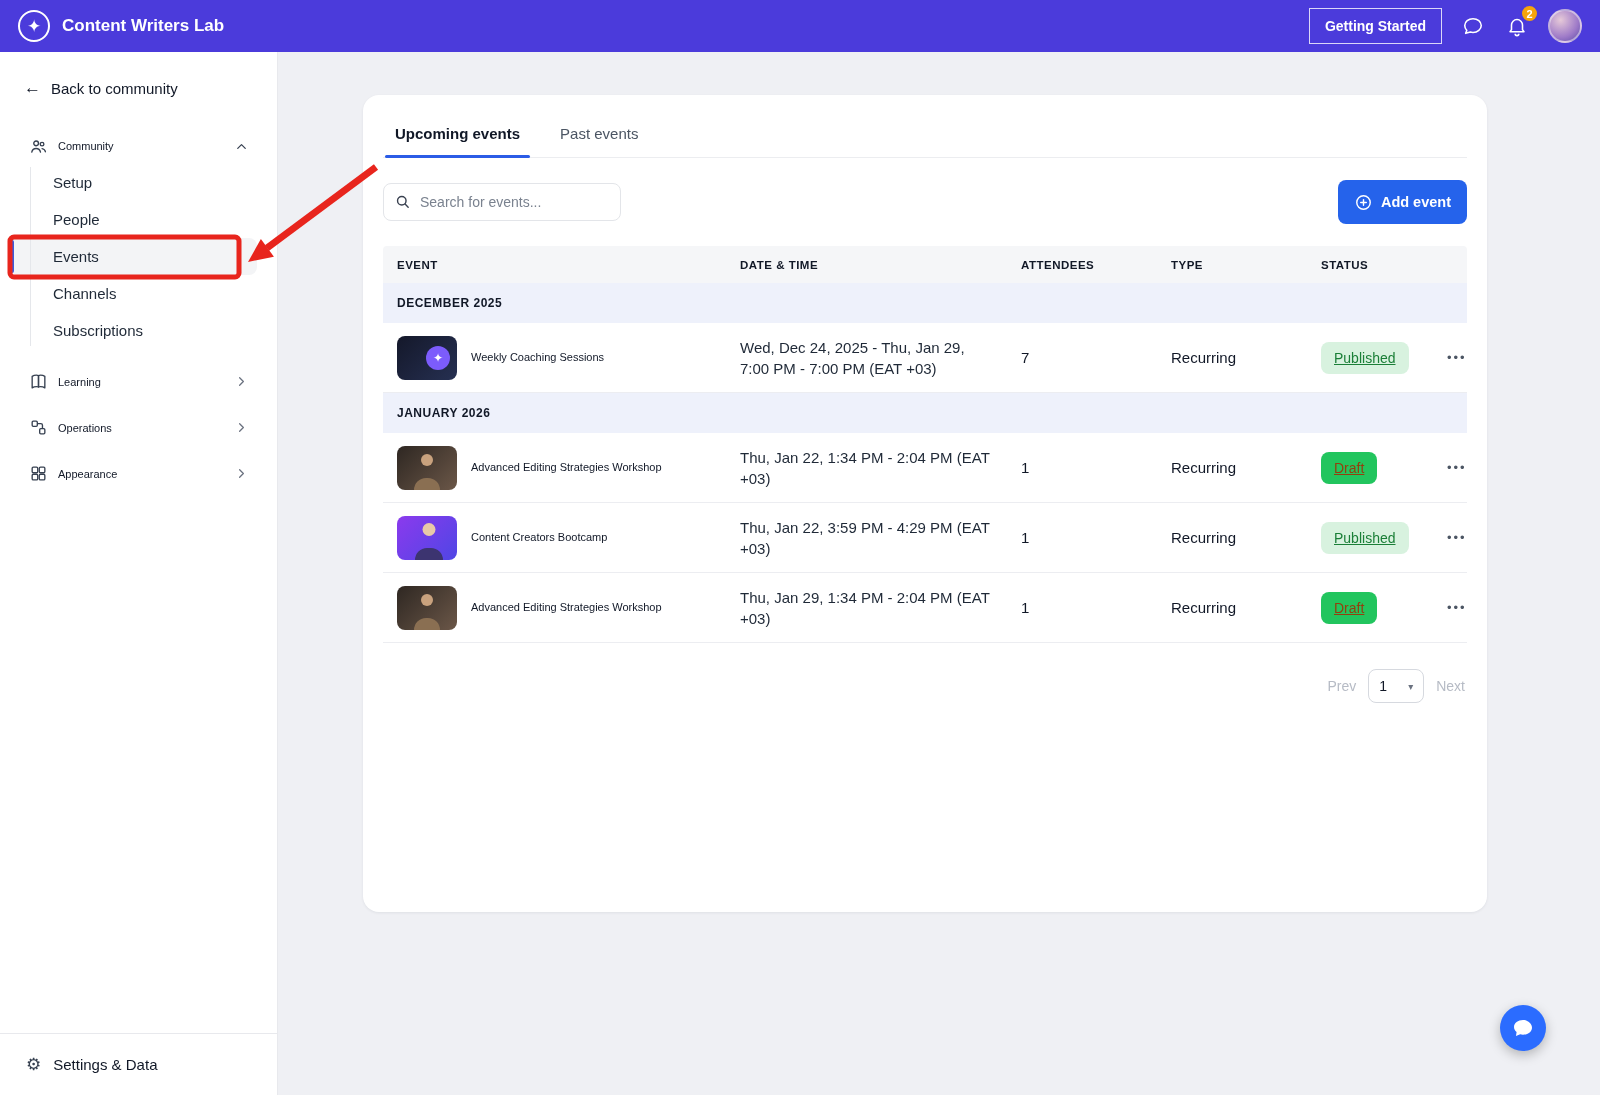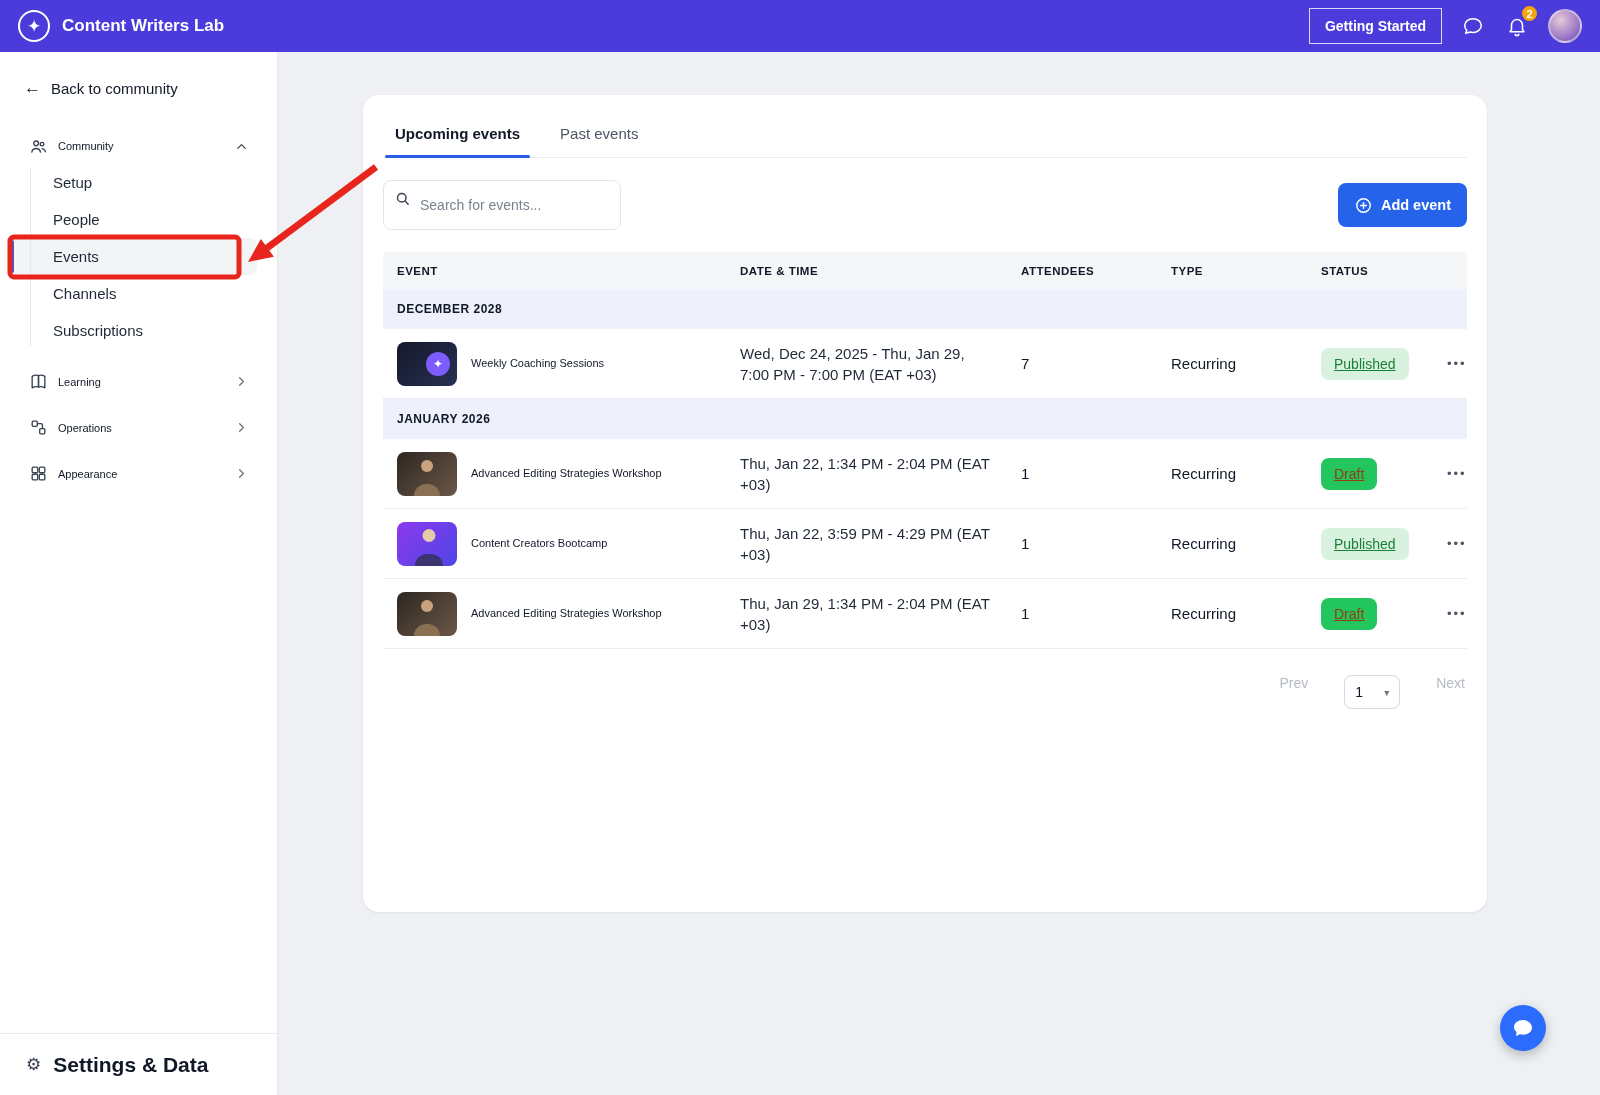--- a/index.html
+++ b/index.html
@@ -29,33 +29,33 @@
   .nav-header.section { height:37px; margin-bottom:9px; }
   .nav-icon { width:20px; height:20px; display:flex; align-items:center; justify-content:center; color:#374151; }
   .chev { width:16px; height:16px; display:flex; align-items:center; justify-content:center; }
   .sub-list { list-style:none; margin:0 20px 14px 10px; position:relative; }
   .sub-list::before { content:""; position:absolute; left:20px; top:3px; bottom:3px; width:1px; background:#E5E7EB; z-index:2; pointer-events:none; }
   .sub-item { height:37px; display:flex; align-items:center; padding-left:43px; font-size:15px; color:#1F2937; border-radius:8px; cursor:pointer; position:relative; }
   .sub-item.active { background:#F3F4F6; }
   .sub-item.active::before { content:""; position:absolute; left:0; top:2px; bottom:2px; width:4px; border-radius:2px; background:#3B5BDB; }
   .sidebar-footer { position:absolute; bottom:0; left:0; right:0; height:62px; border-top:1px solid #E8E9ED; display:flex; align-items:center; gap:12px; padding-left:26px; cursor:pointer; background:#fff; }
   .sidebar-footer .gear { font-size:17px; color:#374151; line-height:1; }
-  .sidebar-footer .label { font-size:21px; color:#111827;font-weight:bold; }
+  .sidebar-footer .label { font-size:15px; color:#111827; }
 
   
   .main { flex:1; position:relative; }
   .card { width:1124px; margin:43px 0 0 85px; background:#fff; border-radius:16px; box-shadow:0 1px 3px rgba(16,24,40,.07); padding:20px 20px 24px; min-height:817px; }
   .tabs { display:flex; gap:36px; border-bottom:1px solid #ECEDF0; padding:2px 10px 0; }
   .tab { position:relative; padding:8px 2px 15px; font-size:15px; color:#4B5563; cursor:pointer; }
   .tab.active { color:#111827; font-weight:700; }
   .tab.active::after { content:""; position:absolute; left:-8px; right:-8px; bottom:-1px; height:3px; background:#2B5CE6; border-radius:2px; }
   .toolbar { margin-top:22px; display:flex; align-items:center; justify-content:space-between; padding:0 0 0 0; }
   .search { position:relative; width:238px; }
   .search .sicon { position:absolute; left:11px; top:10px; }
-  .search input { width:100%; height:50px; border:1px solid #E3E5E9; border-radius:8px; padding:0 12px 0 36px; font-size:14px; font-family:inherit; color:#111827; outline:none; background:#fff; }
+  .search input { width:100%; height:38px; border:1px solid #E3E5E9; border-radius:8px; padding:0 12px 0 36px; font-size:14px; font-family:inherit; color:#111827; outline:none; background:#fff; }
   .search input::placeholder { color:#7A828F; }
   .add-event { display:flex; align-items:center; gap:8px; height:44px; padding:0 16px; background:#2563EB; border:none; border-radius:8px; color:#fff; font-size:14.5px; font-weight:700; cursor:pointer; font-family:inherit; }
 
   .table { margin-top:22px; }
   .row-grid { display:grid; grid-template-columns:343px 281px 150px 150px 120px 1fr; align-items:center; }
   .thead { background:#F5F6F8; height:37px; border-radius:4px 4px 0 0; }
   .th { font-size:11.5px; font-weight:700; letter-spacing:.5px; color:#111827; padding:0 14px; }
   .group-row { height:40px; background:#EEF1FB; display:flex; align-items:center; padding:0 14px; font-size:12px; font-weight:700; letter-spacing:.5px; color:#111827; }
   .event-row { min-height:70px; border-bottom:1px solid #ECEDF1; background:#fff; }
   .cell { padding:0 14px; font-size:15px; color:#111827; }
@@ -71,21 +71,21 @@
   .thumb--plaid .thumb-inner::after { content:""; position:absolute; left:50%; bottom:-6px; transform:translateX(-50%); width:26px; height:18px; border-radius:12px 12px 0 0; background:#8A6F52; }
   .thumb--violet { background:linear-gradient(135deg,#8B3AED,#4F46E5); }
   .thumb--violet .thumb-inner::before { content:""; position:absolute; left:54%; top:7px; transform:translateX(-50%); width:13px; height:13px; border-radius:50%; background:#E8C9A8; }
   .thumb--violet .thumb-inner::after { content:""; position:absolute; left:54%; bottom:-6px; transform:translateX(-50%); width:28px; height:18px; border-radius:12px 12px 0 0; background:#3C3470; }
   .badge { display:inline-block; padding:8px 13px; border-radius:8px; font-size:14px; font-weight:500;text-decoration:underline; }
   .badge--published { background:#D8F2DF; color:#1A7F37; }
   .badge--draft { background:#22c55e; color:#92400E; }
   .cell-actions { display:flex; justify-content:center; }
   .dots { background:none; border:none; color:#4B5563; font-size:13px; letter-spacing:2px; cursor:pointer; font-family:inherit; padding:6px; }
 
-  .pagination { display:flex; justify-content:flex-end; gap:36px; margin-top:26px; padding-right:2px; }
+  .pagination { display:flex; justify-content:flex-end; align-items:center; gap:12px; margin-top:26px; padding-right:2px; }
   .page-btn { font-size:14px; color:#B6BBC5; cursor:pointer; }
   .page-select { width:56px; height:34px; border:1px solid #D6D9DF; border-radius:8px; display:flex; align-items:center; justify-content:space-between; padding:0 10px; font-size:14px; color:#111827; cursor:pointer; background:#fff; }
   .page-select .caret { font-size:10px; color:#6B7280; }
 
   
   .chat-fab { position:absolute; right:54px; bottom:44px; width:46px; height:46px; border-radius:50%; background:#2B6CFF; display:flex; align-items:center; justify-content:center; box-shadow:0 4px 12px rgba(0,0,0,.25); cursor:pointer; z-index:40; }
 
   
   .annotation { position:absolute; left:0; top:0; pointer-events:none; z-index:50; }
 </style>
@@ -235,21 +235,21 @@
       <div class="table">
         <div class="thead row-grid">
           <div class="th">EVENT</div>
           <div class="th">DATE &amp; TIME</div>
           <div class="th">ATTENDEES</div>
           <div class="th">TYPE</div>
           <div class="th">STATUS</div>
           <div class="th"></div>
         </div>
         <div>
-            <div class="group-row">DECEMBER 2028</div>
+            <div class="group-row">DECEMBER 2025</div>
             <div class="event-row row-grid">
               <div class="cell cell-event">
                 <span class="thumb thumb--dark-star">
                   <span class="thumb-inner"></span>
                 </span>
                 <span class="event-title">Weekly Coaching Sessions</span>
               </div>
               <div class="cell cell-date">Wed, Dec 24, 2025 - Thu, Jan 29, 7:00 PM - 7:00 PM (EAT +03)</div>
               <div class="cell">7</div>
               <div class="cell">Recurring</div>

